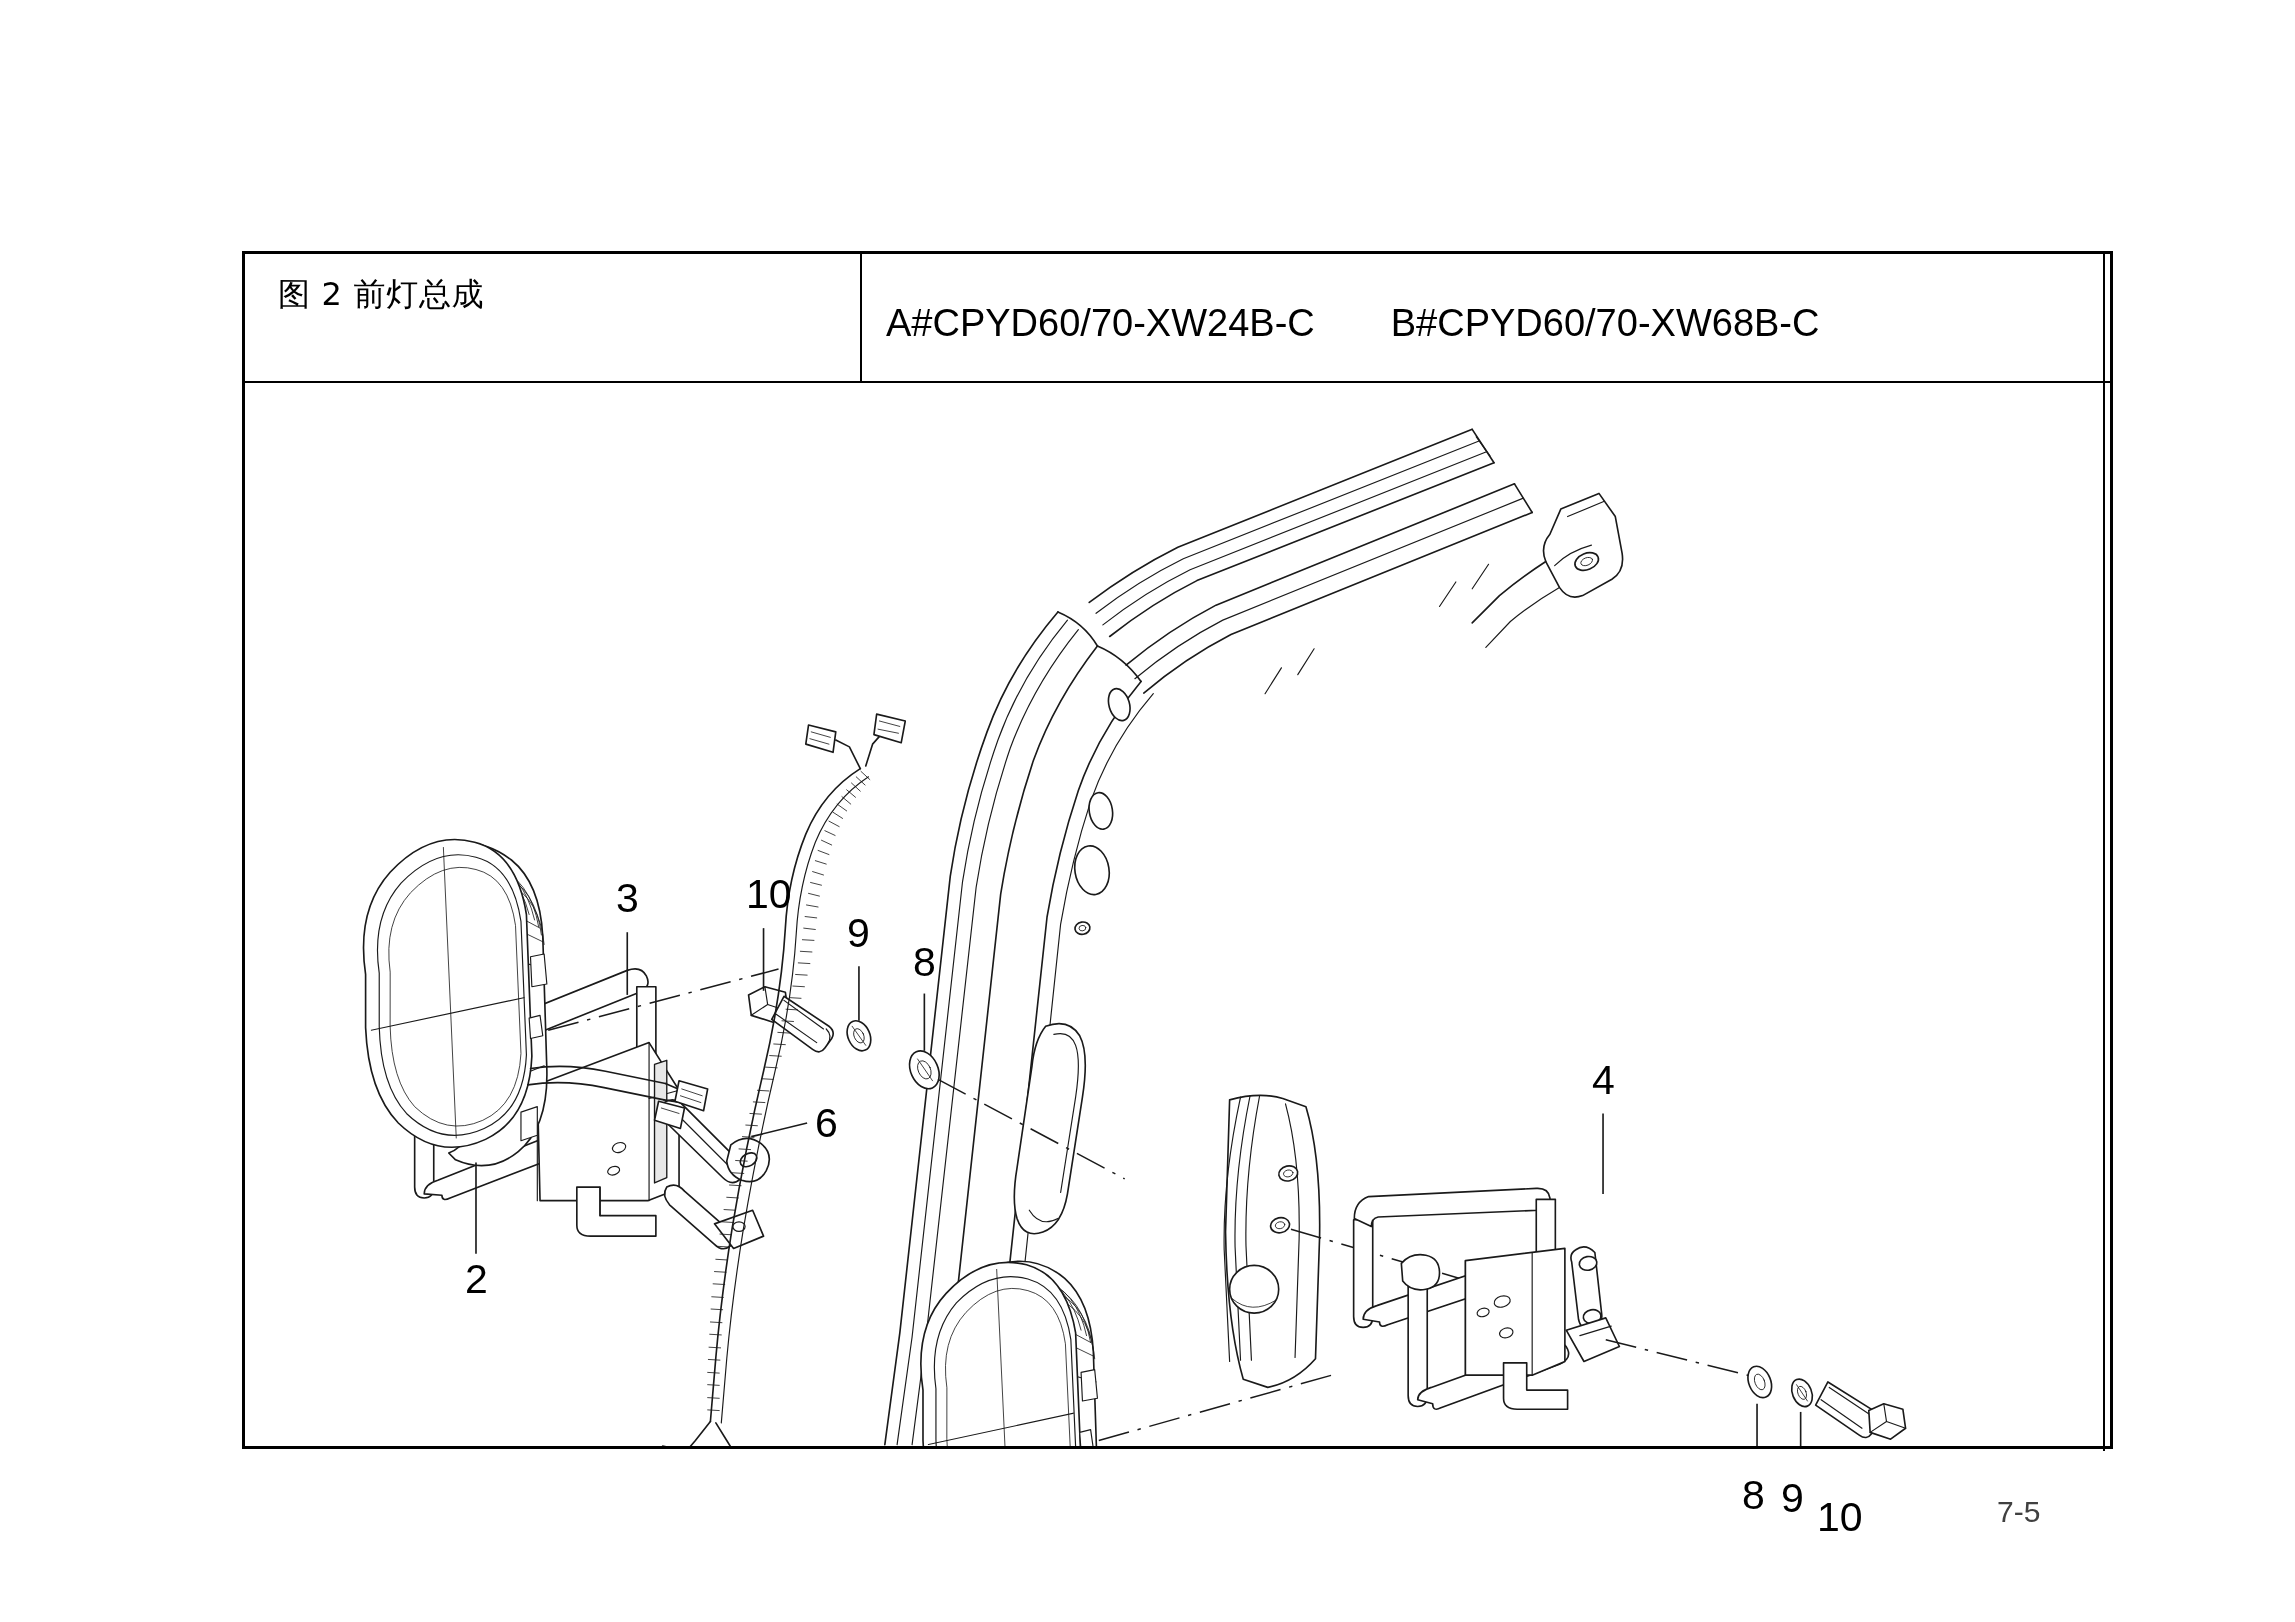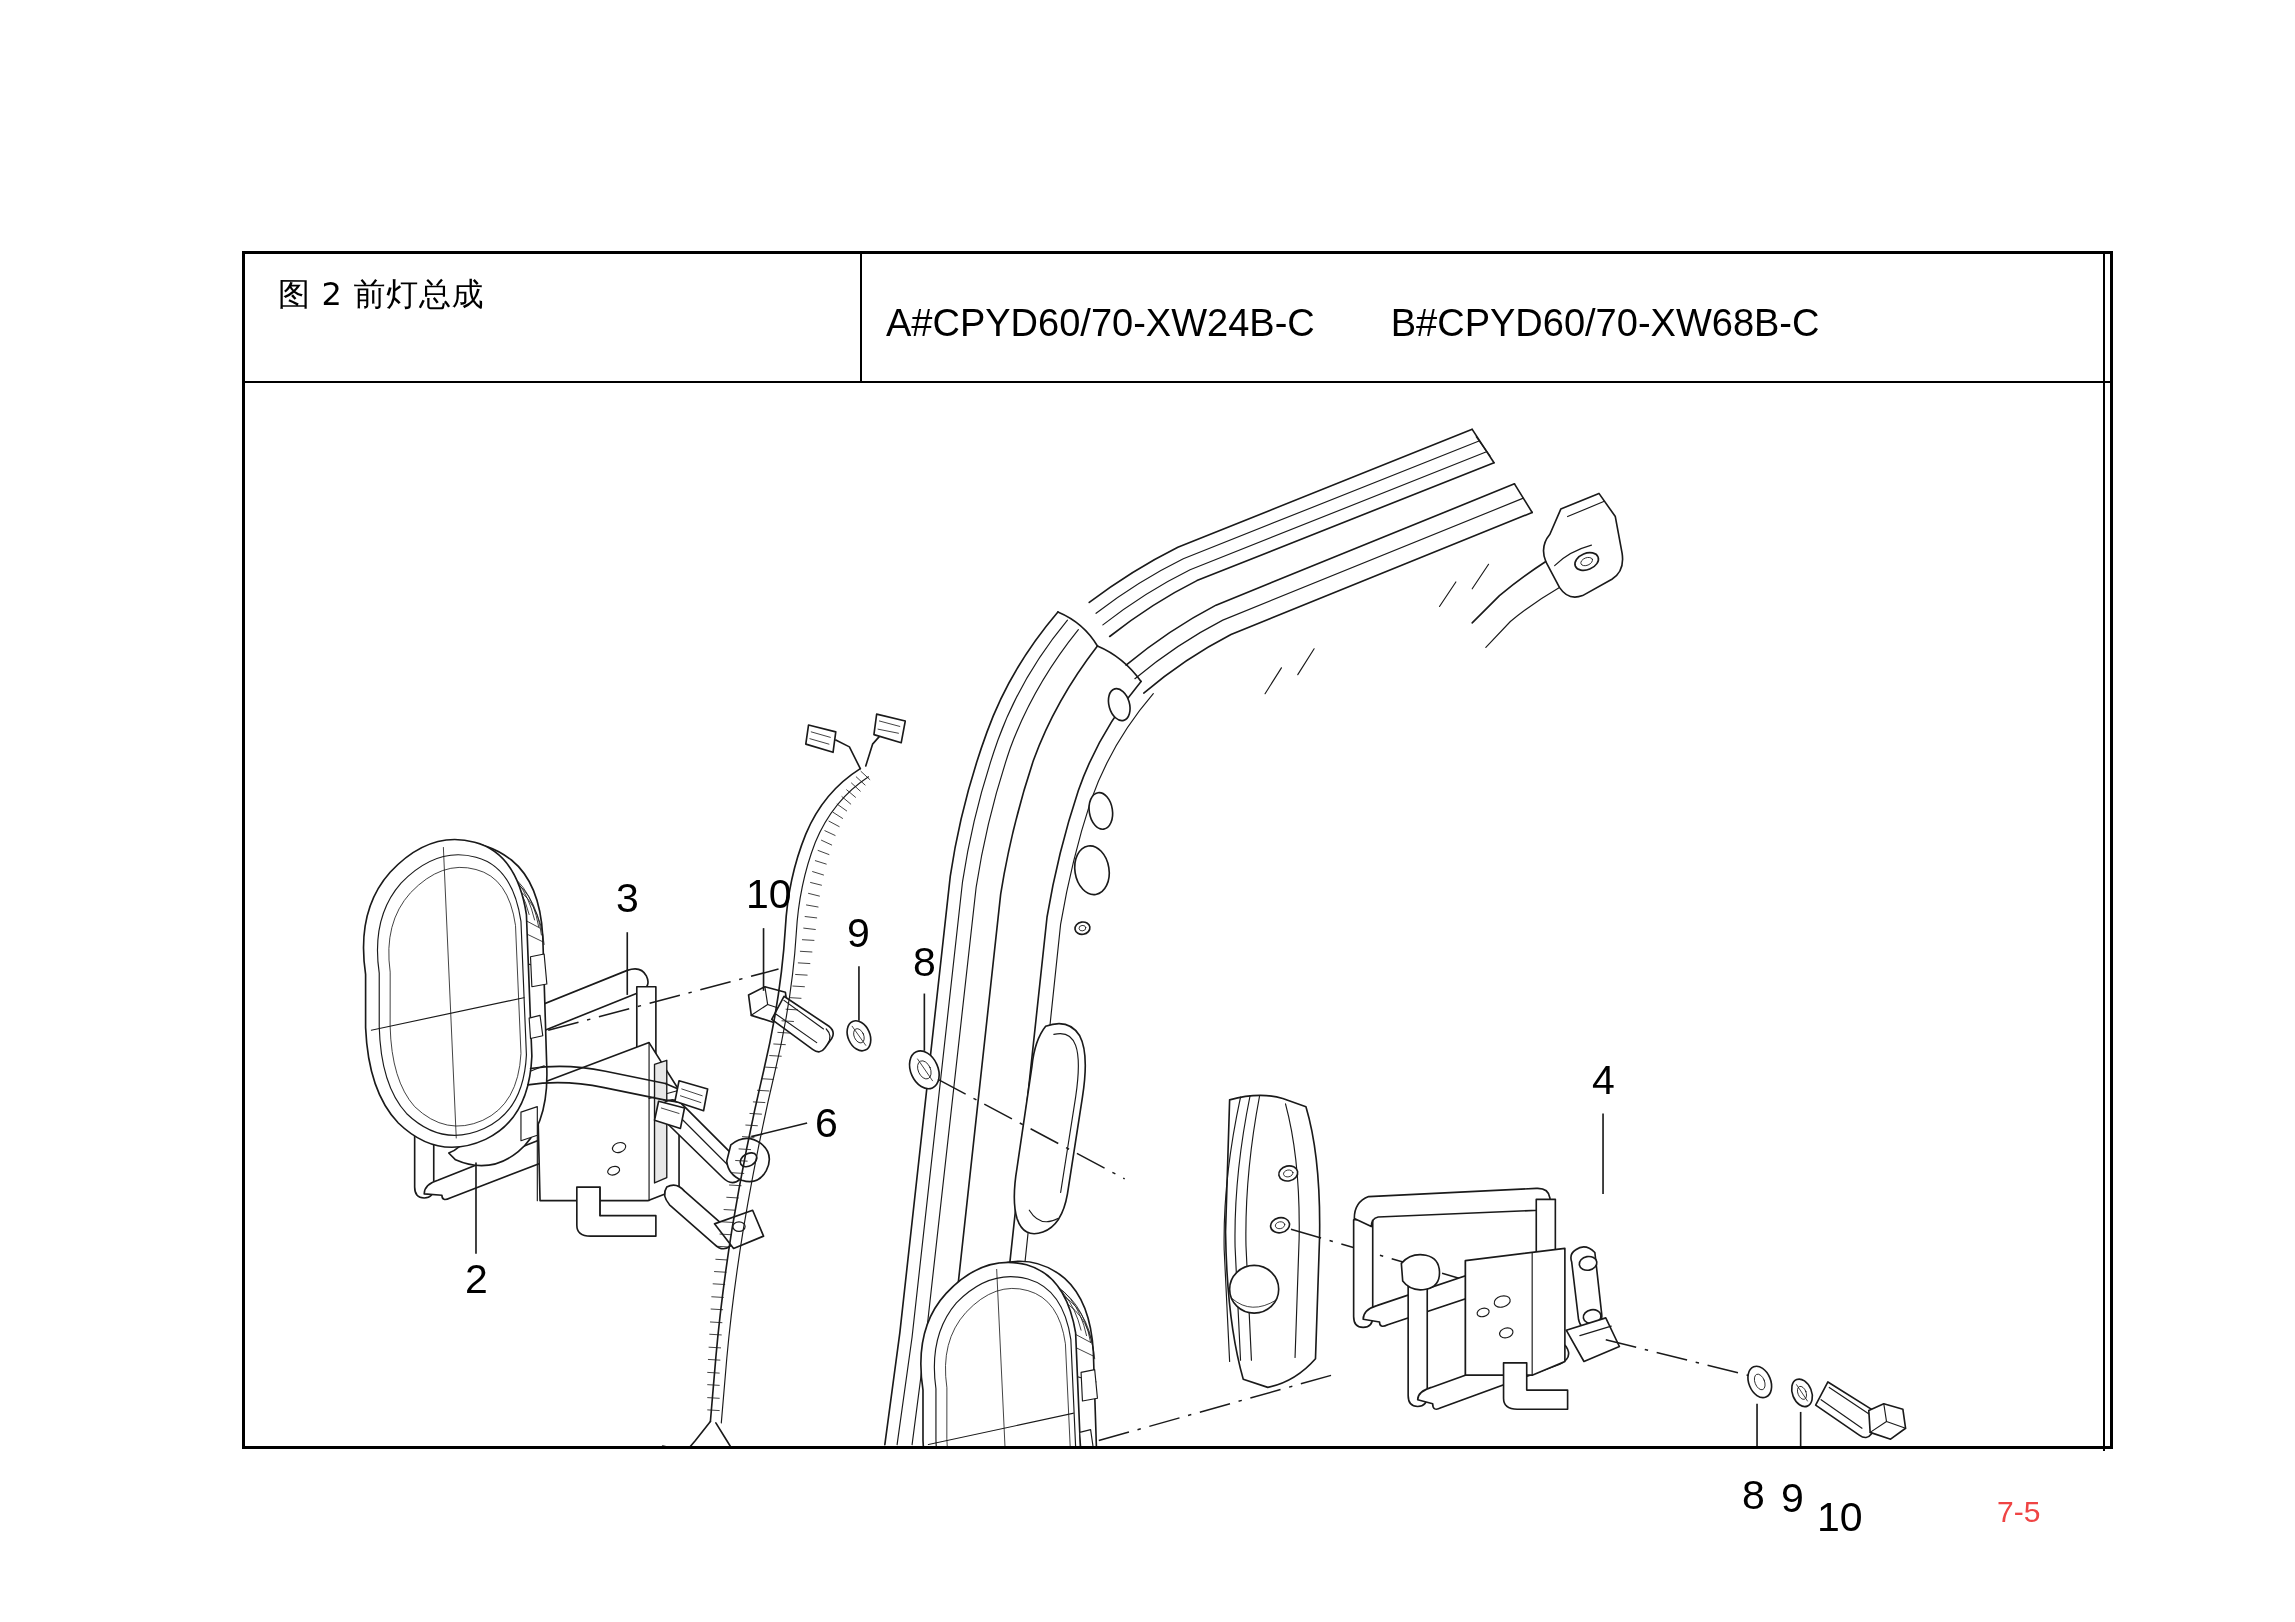--- a/index.html
+++ b/index.html
@@ -73,21 +73,21 @@
     position:absolute;
     font-family:"Liberation Sans", sans-serif;
     font-size:41px;line-height:41px;
     color:#000;white-space:nowrap;
     font-weight:400;
   }
 
   
   #page-number{
     position:absolute;left:1997px;top:1448px;
-    font-size:30px;color:#ef4444;white-space:nowrap;
+    font-size:30px;color:#404040;white-space:nowrap;
   }
 </style>
 </head>
 <body>
 
 <div id="page">
 
   <div id="frame">
 
     <div id="header">

